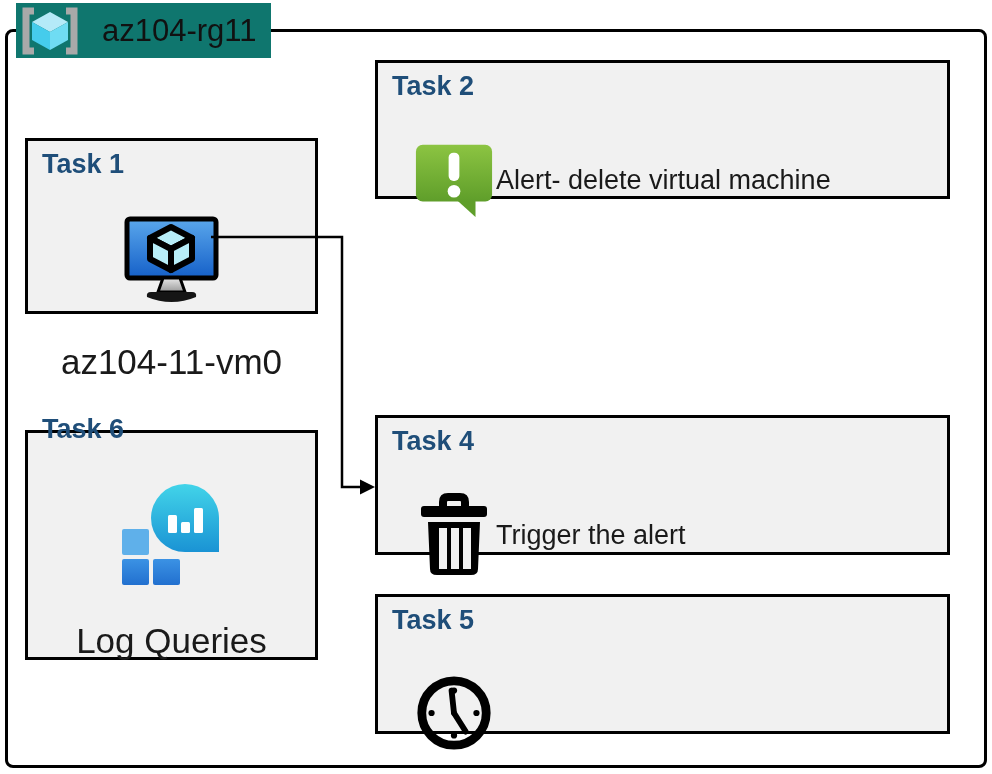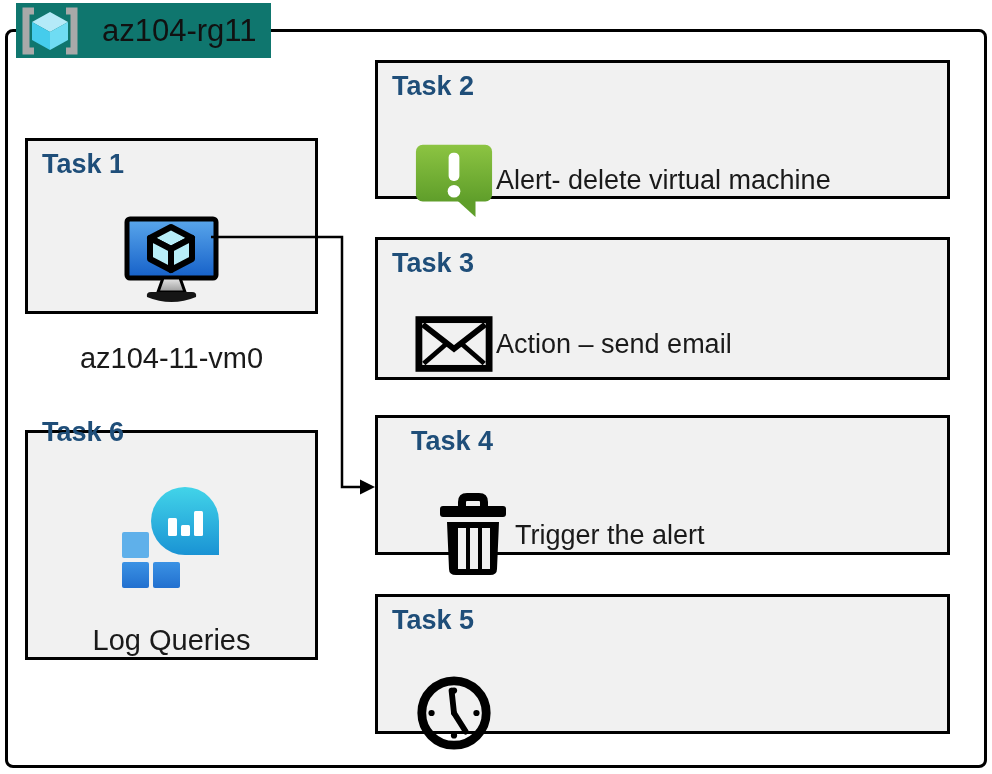--- a/index.html
+++ b/index.html
@@ -55,30 +55,30 @@
   }
 
   
   #task1 { left: 25px; top: 138px; width: 293px; height: 176px; }
   #task6 { left: 25px; top: 430px; width: 293px; height: 230px; justify-content: center; }
   .left-box .icon-slot {
     flex: 1;
     display: flex; align-items: center; justify-content: center;
   }
   .left-box .task-text {
-    font-size: 29px;
+    font-size: 35px;
     text-align: center;
     margin-bottom: 24px;
     white-space: nowrap;
   }
 
   
   #task2 { left: 375px; top: 60px;  width: 575px; height: 139px; }
   #task3 { left: 375px; top: 237px; width: 575px; height: 143px; }
-  #task4 { left: 375px; top: 415px; width: 575px; height: 140px; padding-left: 19px; }
+  #task4 { left: 375px; top: 415px; width: 575px; height: 140px; }
   #task5 { left: 375px; top: 594px; width: 575px; height: 140px; }
   .right-box .task-row {
     flex: 1;
     display: flex; align-items: center;
     margin-left: 34px;
     padding-bottom: 8px;
   }
   .right-box .icon-slot {
     width: 84px;
     display: flex; align-items: center; justify-content: center;
@@ -181,34 +181,20 @@
           <polygon points="42,60 64,60 64,80" fill="#5f9e2a"></polygon>
           <rect x="3" y="6" width="78" height="58" rx="7" fill="url(#gGreen)"></rect>
           <rect x="36.5" y="14" width="11" height="29" rx="5" fill="#fff"></rect>
           <circle cx="42" cy="53.5" r="6.5" fill="#fff"></circle>
         </svg>
       </div>
       <div class="task-text">Alert- delete virtual machine</div>
     </div>
   </div>
 
-  <div class="task-box right-box" id="task3">
-    <div class="task-label">Task 3</div>
-    <div class="task-row">
-      <div class="icon-slot">
-        <svg width="78" height="58" viewBox="0 0 80 58">
-          <rect x="4" y="4" width="72" height="50" fill="none" stroke="#000" stroke-width="7"></rect>
-          <path d="M 8 9 L 40 34 L 72 9" fill="none" stroke="#000" stroke-width="6"></path>
-          <path d="M 9 49 L 32 29" fill="none" stroke="#000" stroke-width="5"></path>
-          <path d="M 71 49 L 48 29" fill="none" stroke="#000" stroke-width="5"></path>
-        </svg>
-      </div>
-      <div class="task-text">Action – send email</div>
-    </div>
-  </div>
 
   <div class="task-box right-box" id="task4">
     <div class="task-label">Task 4</div>
     <div class="task-row">
       <div class="icon-slot">
         <svg width="78" height="84" viewBox="0 0 78 84">
           <path d="M 28 13 V 9 Q 28 4 33 4 H 45 Q 50 4 50 9 V 13" fill="none" stroke="#000" stroke-width="8"></path>
           <rect x="6" y="13" width="66" height="11" rx="3" fill="#000"></rect>
           <path d="M 13 29 H 65 L 63 76 Q 63 82 56 82 H 22 Q 15 82 15 76 Z" fill="#000"></path>
           <rect x="24" y="35" width="8" height="41" fill="#f1f1f1"></rect>

